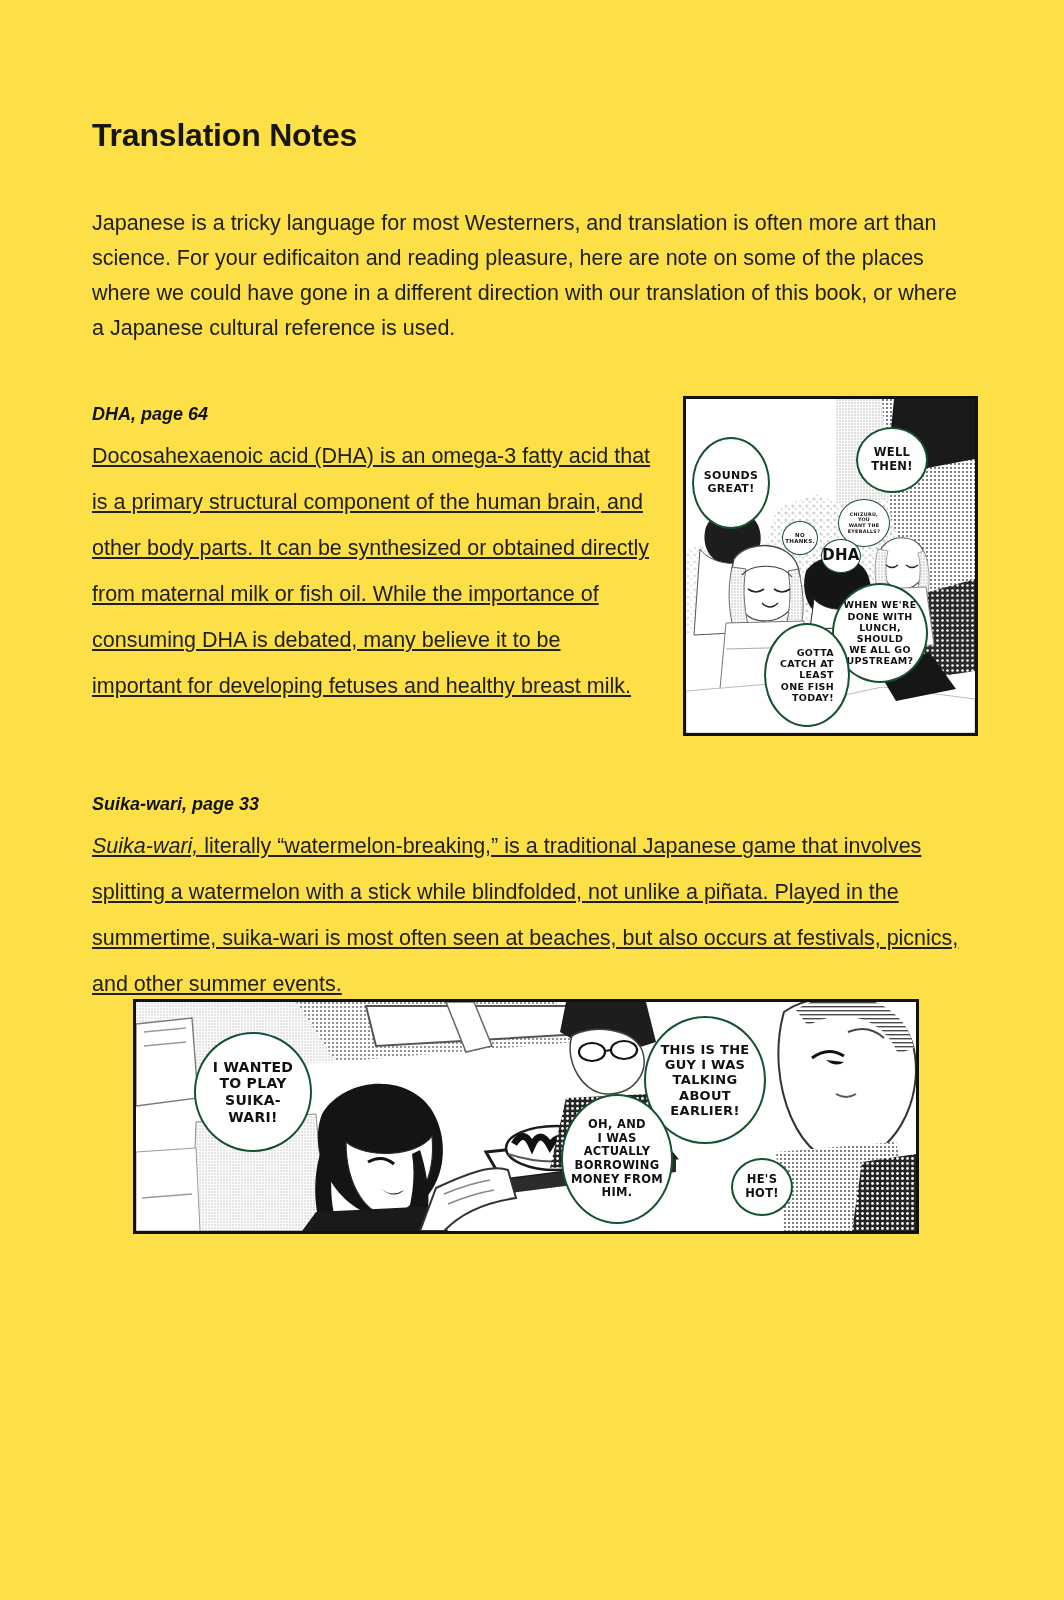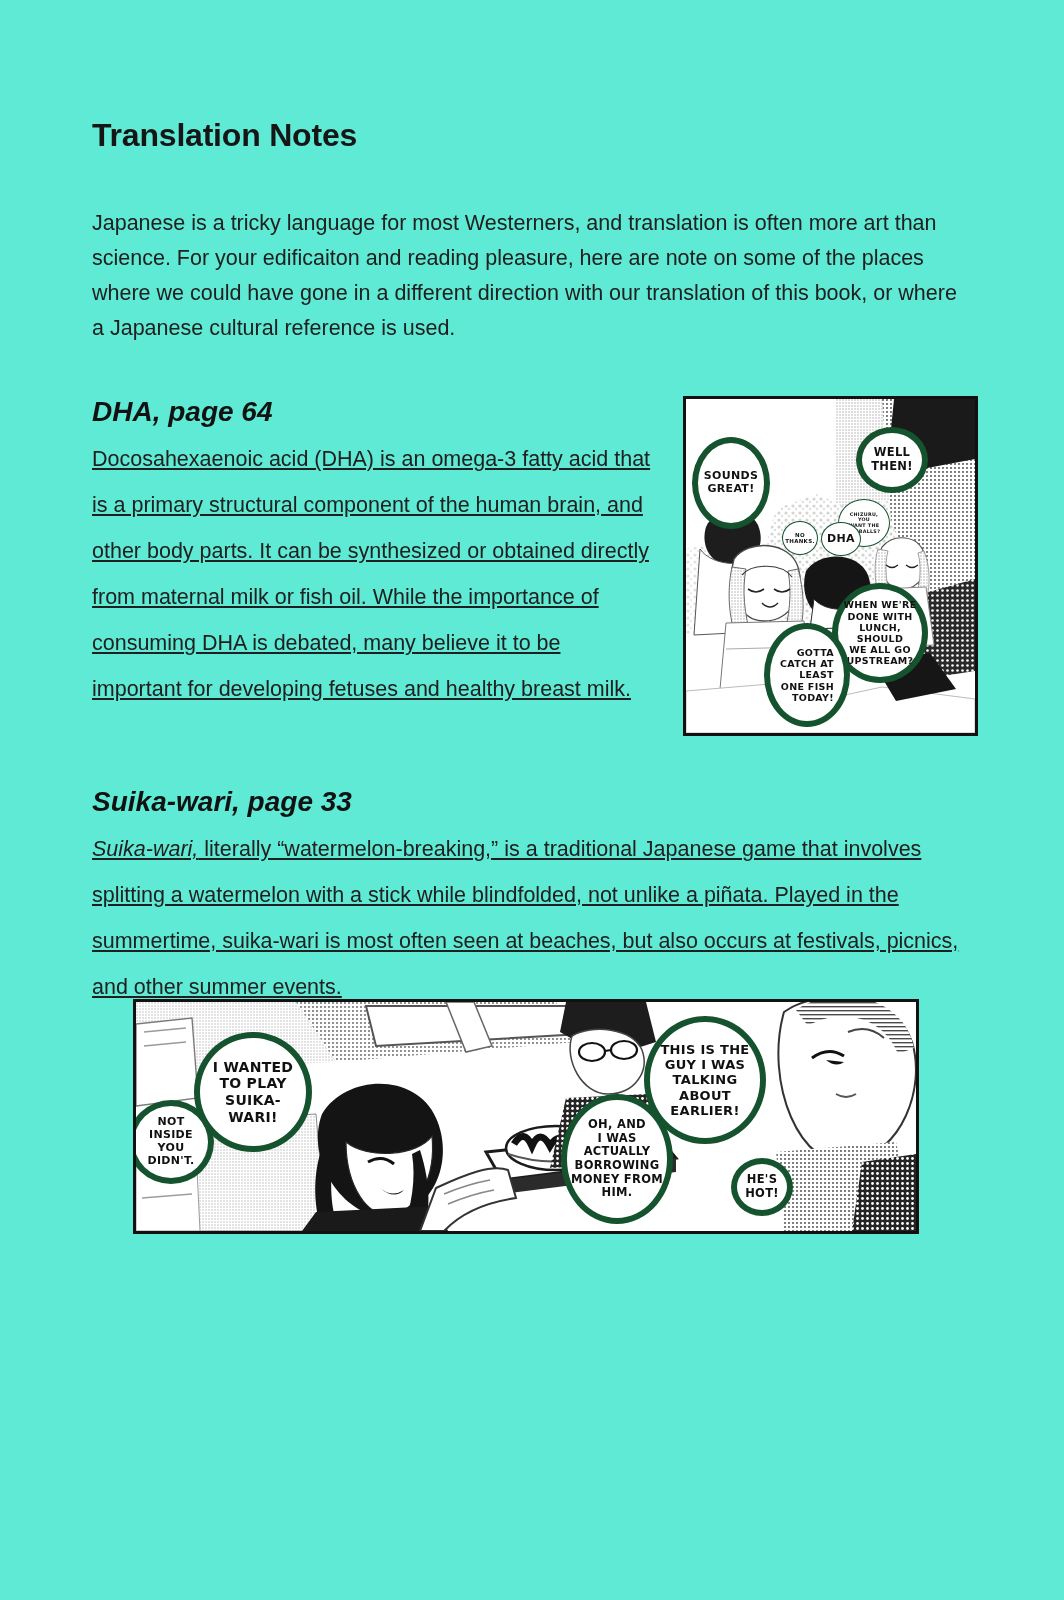--- a/index.html
+++ b/index.html
@@ -12,21 +12,21 @@
     height: 1600px;
     position: relative;
     font-family: "Liberation Sans", sans-serif;
     color: #1b1b1b;
     overflow: hidden;
   }
 
   .page {
     position: absolute;
     inset: 0;
-    background: #5eead4;
+    background: #fde047;
   }
 
   
   .page-title {
     position: absolute;
     left: 92px;
     top: 96px;
     font-size: 32px;
     font-weight: bold;
     letter-spacing: -0.2px;
@@ -38,25 +38,25 @@
     left: 92px;
     top: 170px;
     width: 870px;
     font-size: 21.5px;
     line-height: 35px;
     color: #202020;
     margin-top: 36px;
   }
 
   .section-heading {
-    font-size: 28px;
+    font-size: 18px;
     font-weight: bold;
     font-style: italic;
     color: #121212;
-    margin: 4px 0 8px 0;
+    margin: 12px 0 8px 0;
   }
 
   .body-text {
     font-size: 21.5px;
     line-height: 46px;
     color: #202020;
     margin: 0;
     text-decoration: underline;
   }
   .body-text em { font-style: italic; }
@@ -99,21 +99,21 @@
   .panel-art {
     position: absolute;
     inset: 0;
   }
   .panel-art svg { display: block; width: 100%; height: 100%; }
 
   
   .bubble {
     position: absolute;
     background: #fff;
-    border: 6px solid #14532d;
+    border: 2px solid #14532d;
     border-radius: 50% / 50%;
     display: flex;
     align-items: center;
     justify-content: center;
     text-align: center;
     font-family: "DejaVu Sans", sans-serif;
     font-weight: bold;
     color: #111;
     line-height: 1.18;
     letter-spacing: 0.3px;
@@ -121,21 +121,21 @@
     padding: 4px;
     z-index: 5;
     white-space: pre-line;
   }
   .bubble.thin { border-width: 1.5px; }
 
   
   #bubble-sounds-great { left: 6px;  top: 38px;  width: 78px;  height: 92px;  font-size: 11px; }
   #bubble-well-then    { left: 170px;top: 28px;  width: 72px;  height: 66px;  font-size: 11.5px; }
   #bubble-no-thanks    { left: 96px; top: 122px; width: 36px;  height: 34px;  font-size: 5.5px; }
-  #bubble-dha          { left: 135px;top: 123px; width: 40px;  height: 34px;  font-size: 11px; }
+  #bubble-dha          { left: 135px;top: 140px; width: 40px;  height: 34px;  font-size: 15px; }
   #bubble-eyeballs     { left: 152px;top: 100px; width: 52px;  height: 48px;  font-size: 4.8px; }
   #bubble-when-done    { left: 146px;top: 184px; width: 96px;  height: 100px; font-size: 9.5px; }
   #bubble-gotta-catch  { left: 78px; top: 224px; width: 86px;  height: 104px; font-size: 9.5px; border-radius: 50%; text-align: right; }
 
   
   #bubble-not-inside   { left: -8px; top: 98px;  width: 86px;  height: 84px;  font-size: 11px; }
   #bubble-wanted-play  { left: 58px; top: 30px;  width: 118px; height: 120px; font-size: 14px; }
   #bubble-aw-you-cut   { left: 245px;top: 26px;  width: 110px; height: 98px;  font-size: 14.5px; }
   #bubble-this-is-guy  { left: 508px;top: 14px;  width: 122px; height: 128px; font-size: 13px; }
   #bubble-oh-and-i-was { left: 425px;top: 92px;  width: 112px; height: 130px; font-size: 11.5px; }
@@ -311,24 +311,20 @@
         <path d="M660 8 C700 -20 768 -6 778 46 L762 52 C748 16 706 4 672 24 Z" fill="url(#hlines)"></path>
         <path d="M676 56 q16 -12 32 -2" fill="none" stroke="#111" stroke-width="3"></path>
         <path d="M690 58 q10 8 18 2" fill="#111"></path>
         <path d="M700 92 q10 6 20 0" fill="none" stroke="#555" stroke-width="2"></path>
         <path d="M712 30 q20 -8 36 6" fill="none" stroke="#444" stroke-width="2"></path>
         <path d="M640 150 L760 140 L780 229 L648 229 Z" fill="url(#sdotA)"></path>
         <path d="M726 160 L780 152 L780 229 L716 229 Z" fill="url(#sdotDark)"></path>
       </svg>
     </div>
 
-    <div class="bubble" id="bubble-not-inside">NOT
-INSIDE
-YOU
-DIDN'T.</div>
     <div class="bubble" id="bubble-wanted-play">I WANTED
 TO PLAY
 SUIKA-
 WARI!</div>
     <div class="bubble" id="bubble-this-is-guy">THIS IS THE
 GUY I WAS
 TALKING
 ABOUT
 EARLIER!</div>
     <div class="bubble" id="bubble-oh-and-i-was">OH, AND

